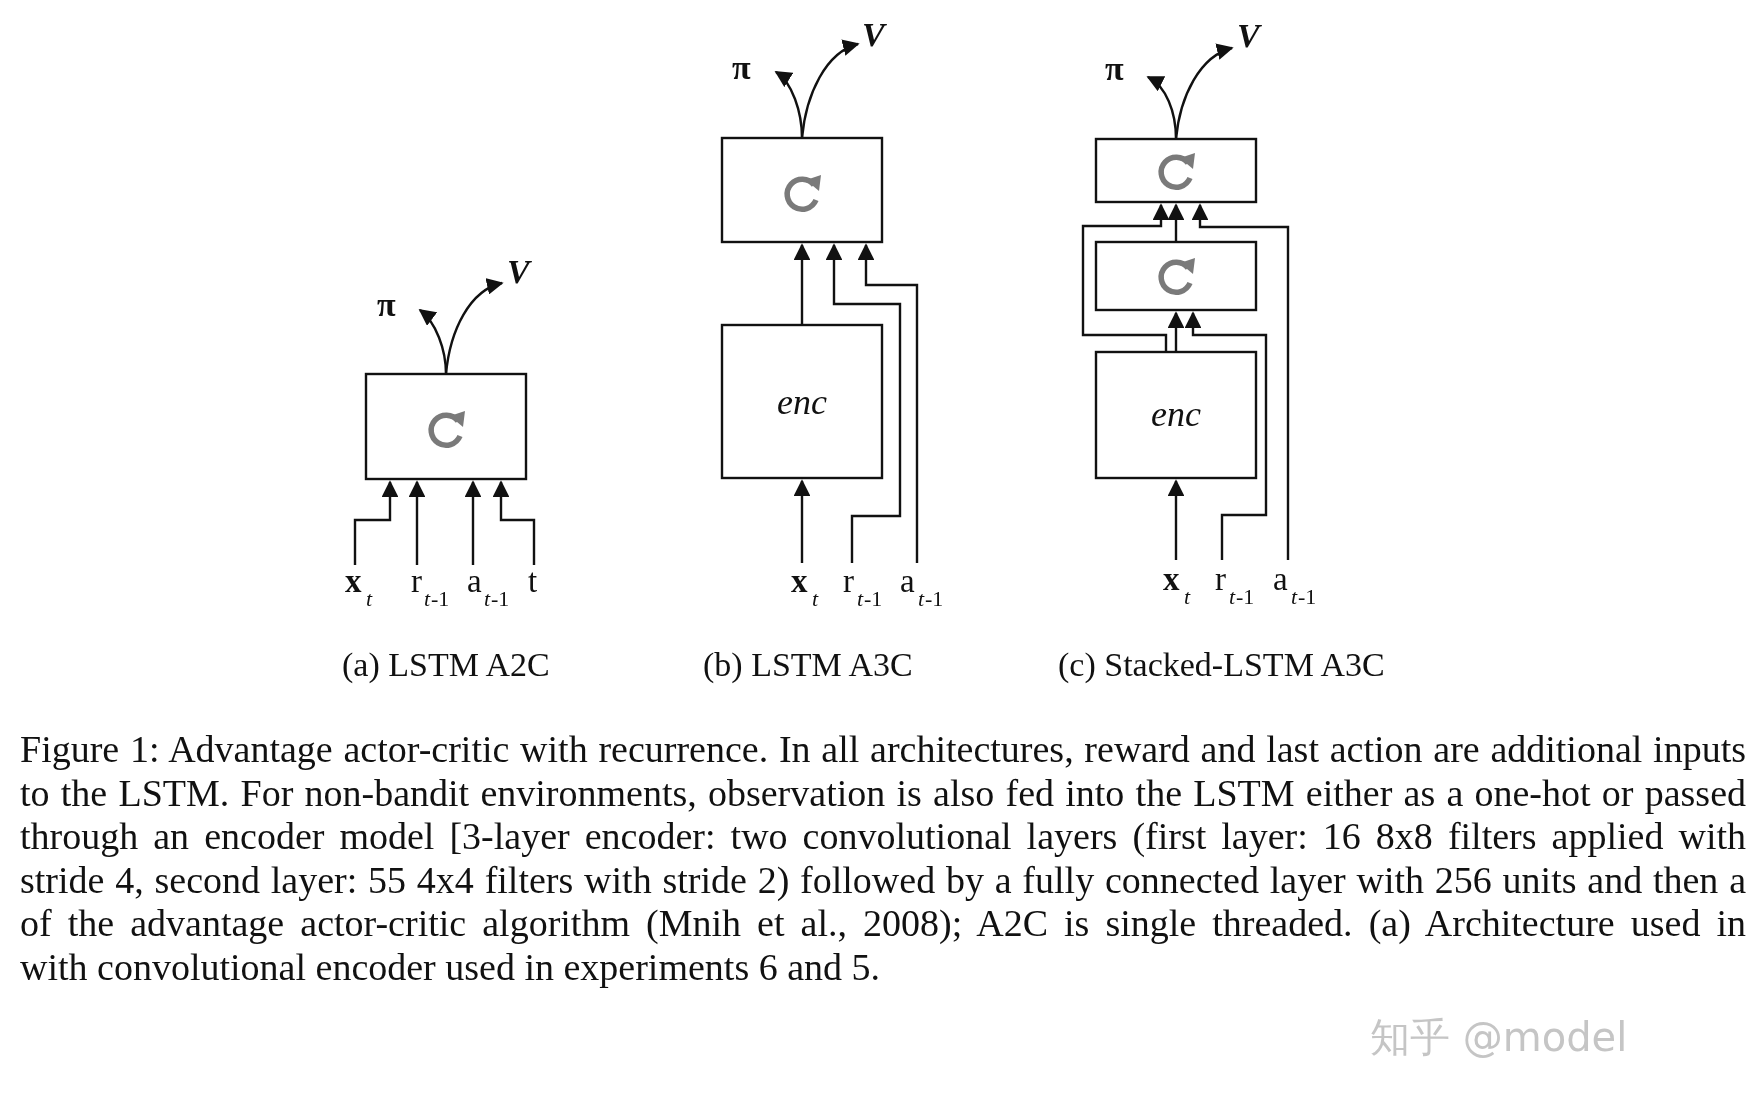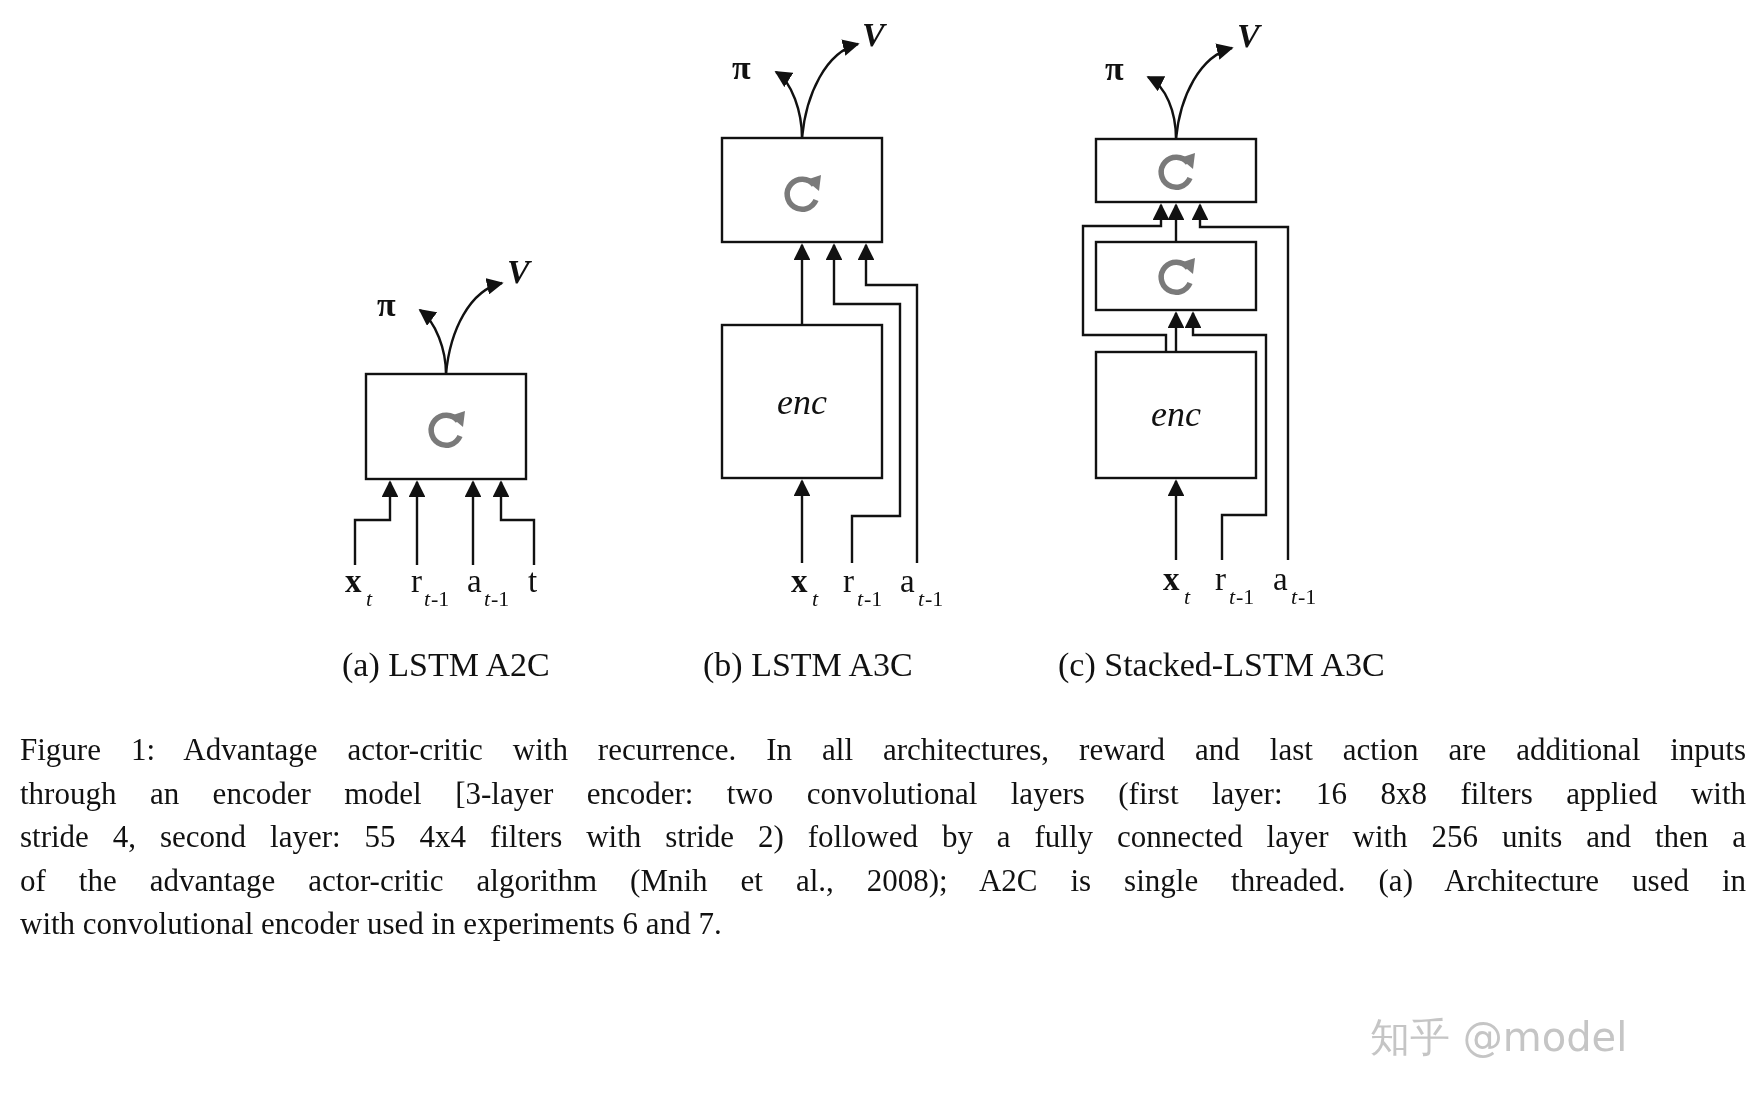--- a/index.html
+++ b/index.html
@@ -13,21 +13,21 @@
   .lbl { font-family: "Liberation Serif", serif; fill: #111; }
   .sym { font-size: 34px; font-weight: bold; }
   .symv { font-size: 34px; font-weight: bold; font-style: italic; }
   .inp { font-size: 33px; }
   .inpb { font-size: 33px; font-weight: bold; }
   .sub { font-size: 22px; font-style: italic; }
   .subn { font-size: 22px; }
   .enc { font-size: 36px; font-style: italic; }
   .subcap { font-size: 34px; }
   #caption { position: absolute; left: 20px; top: 728px; width: 1726px; }
-  .cap-line { font-size: 31px; line-height: 43.5px; height: 43.5px; white-space: nowrap;
+  .cap-line { font-size: 38px; line-height: 43.5px; height: 43.5px; white-space: nowrap;
               text-align: justify; text-align-last: justify; display: block; }
   .cap-line.last { text-align-last: left; }
   .watermark { position: absolute; left: 1370px; top: 1010px; font-family: "DejaVu Sans", sans-serif;
                font-size: 40px; color: rgba(150,150,150,0.55); white-space: nowrap; pointer-events: none; }
 </style>
 </head>
 <body>
 
 <svg id="figure" viewBox="0 0 1758 700" width="1758" height="700" xmlns="http://www.w3.org/2000/svg">
   <defs>
@@ -136,19 +136,20 @@
       <text class="lbl inp" x="1273" y="590">a</text>
       <text class="lbl sub" x="1291" y="604">t</text>
       <text class="lbl subn" x="1298" y="604">-1</text>
     </g>
     <text class="lbl subcap" x="1058" y="676">(c) Stacked-LSTM A3C</text>
   </g>
 </svg>
 
 <div id="caption">
   <span class="cap-line">Figure 1: Advantage actor-critic with recurrence. In all architectures, reward and last action are additional inputs</span>
+  <span class="cap-line">to the LSTM. For non-bandit environments, observation is also fed into the LSTM either as a one-hot or passed</span>
   <span class="cap-line">through an encoder model [3-layer encoder: two convolutional layers (first layer: 16 8x8 filters applied with</span>
   <span class="cap-line">stride 4, second layer: 55 4x4 filters with stride 2) followed by a fully connected layer with 256 units and then a</span>
   <span class="cap-line">of the advantage actor-critic algorithm (Mnih et al., 2008); A2C is single threaded.  (a) Architecture used in</span>
-  <span class="cap-line last">with convolutional encoder used in experiments 6 and 7.</span>
+  <span class="cap-line last">with convolutional encoder used in experiments 6 and 5.</span>
 </div>
 
 <div class="watermark">知乎 @model</div>
 
 </body></html>

